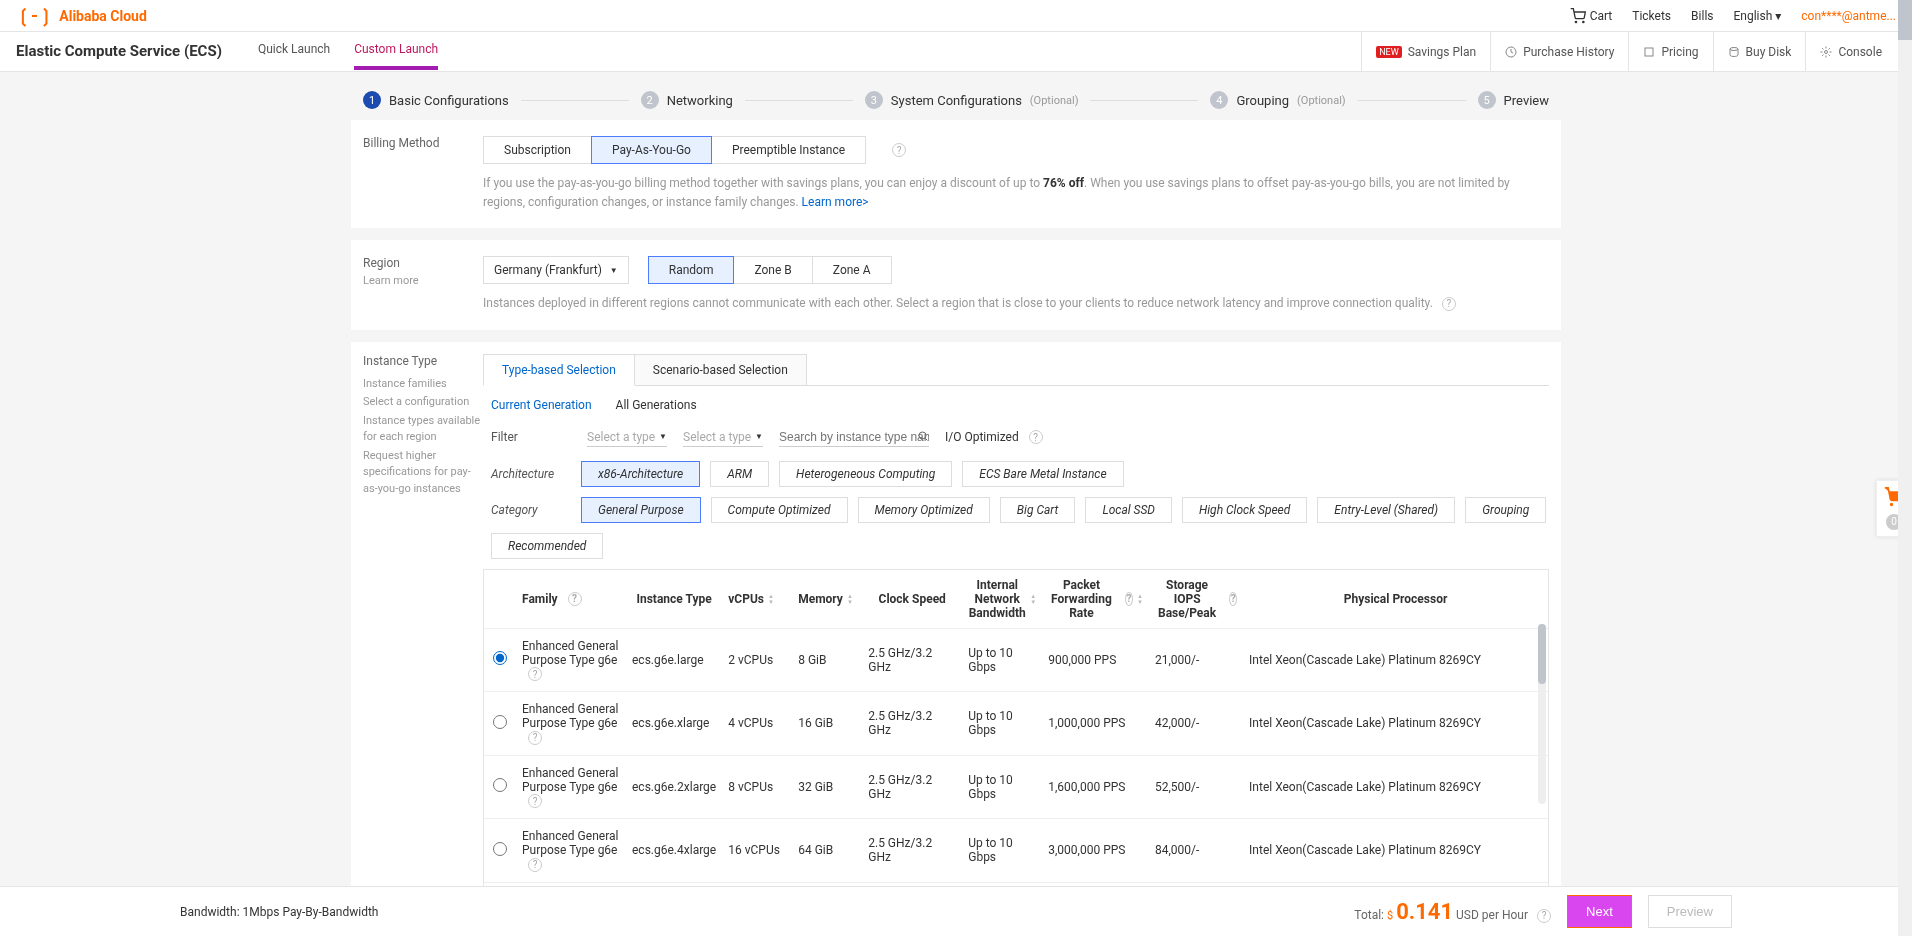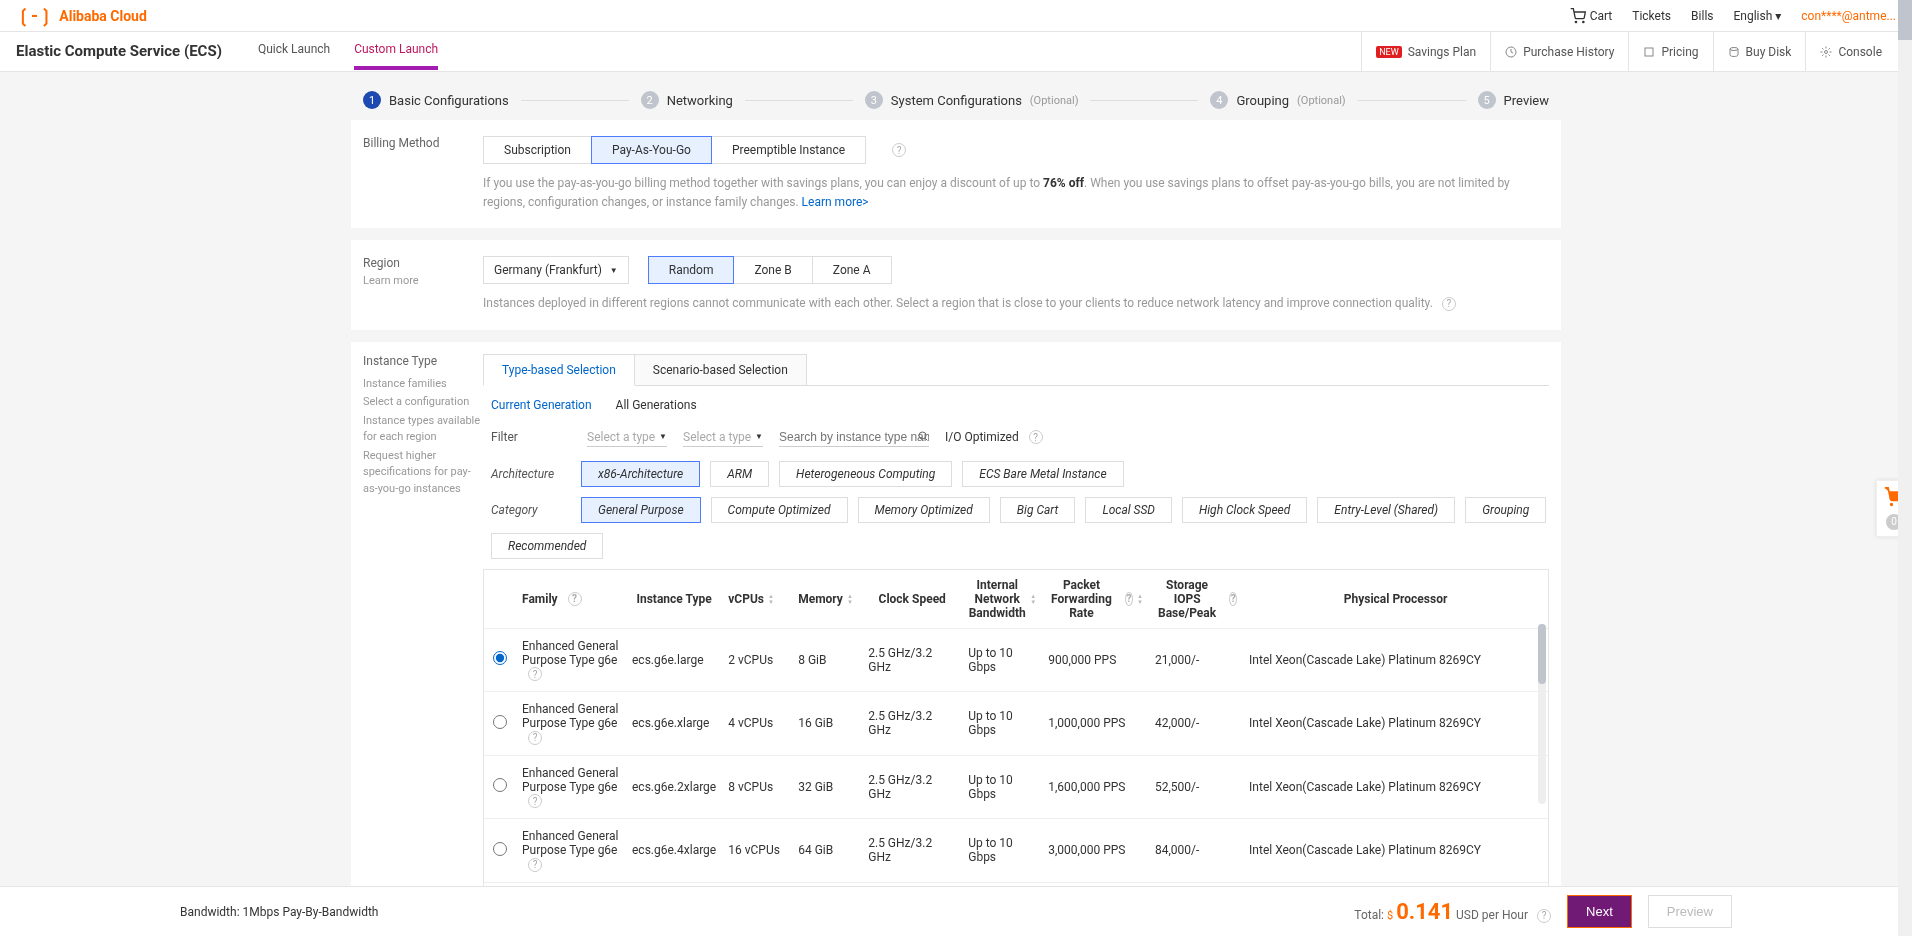--- a/index.html
+++ b/index.html
@@ -93,21 +93,21 @@
   .scroll-thumb { width: 8px; height: 60px; background: #c0c4cc; border-radius: 4px; }
 
   
   .footer { position: fixed; bottom: 0; left: 0; right: 0; height: 50px; background: #fff; border-top: 1px solid #e5e5e5; display: flex; align-items: center; justify-content: space-between; padding: 0 180px 0 180px; }
   .footer-left { color: #333; font-size: 12px; }
   .footer-right { display: flex; align-items: center; gap: 16px; }
   .total { color: #666; }
   .total .price { color: #ff6a00; font-size: 22px; font-weight: bold; }
   .total .currency { color: #ff6a00; font-size: 11px; }
   .btn { padding: 8px 18px; font-size: 13px; cursor: pointer; border: 1px solid #ddd; background: #fff; }
-  .btn.primary { background: #701a75; color: #fff; border-color: #ff6a00; }
+  .btn.primary { background: #d946ef; color: #fff; border-color: #ff6a00; }
   .btn.disabled { color: #bbb; cursor: not-allowed; }
 
   
   .float-cart { position: fixed; right: 0; top: 480px; width: 36px; background: #fff; border: 1px solid #eee; text-align: center; padding: 6px 0; box-shadow: 0 0 4px rgba(0,0,0,.1); }
   .float-cart svg { width: 20px; height: 20px; fill: #ff6a00; }
   .float-cart .badge { display: block; margin: 4px auto 0; width: 16px; height: 16px; border-radius: 50%; background: #ccc; color: #fff; font-size: 10px; line-height: 16px; }
 
   
   .page-scroll { position: fixed; right: 0; top: 0; width: 14px; height: 100%; background: #f0f0f0; }
   .page-scroll .thumb { width: 14px; height: 40px; background: #c0c4cc; position: absolute; top: 0; }

